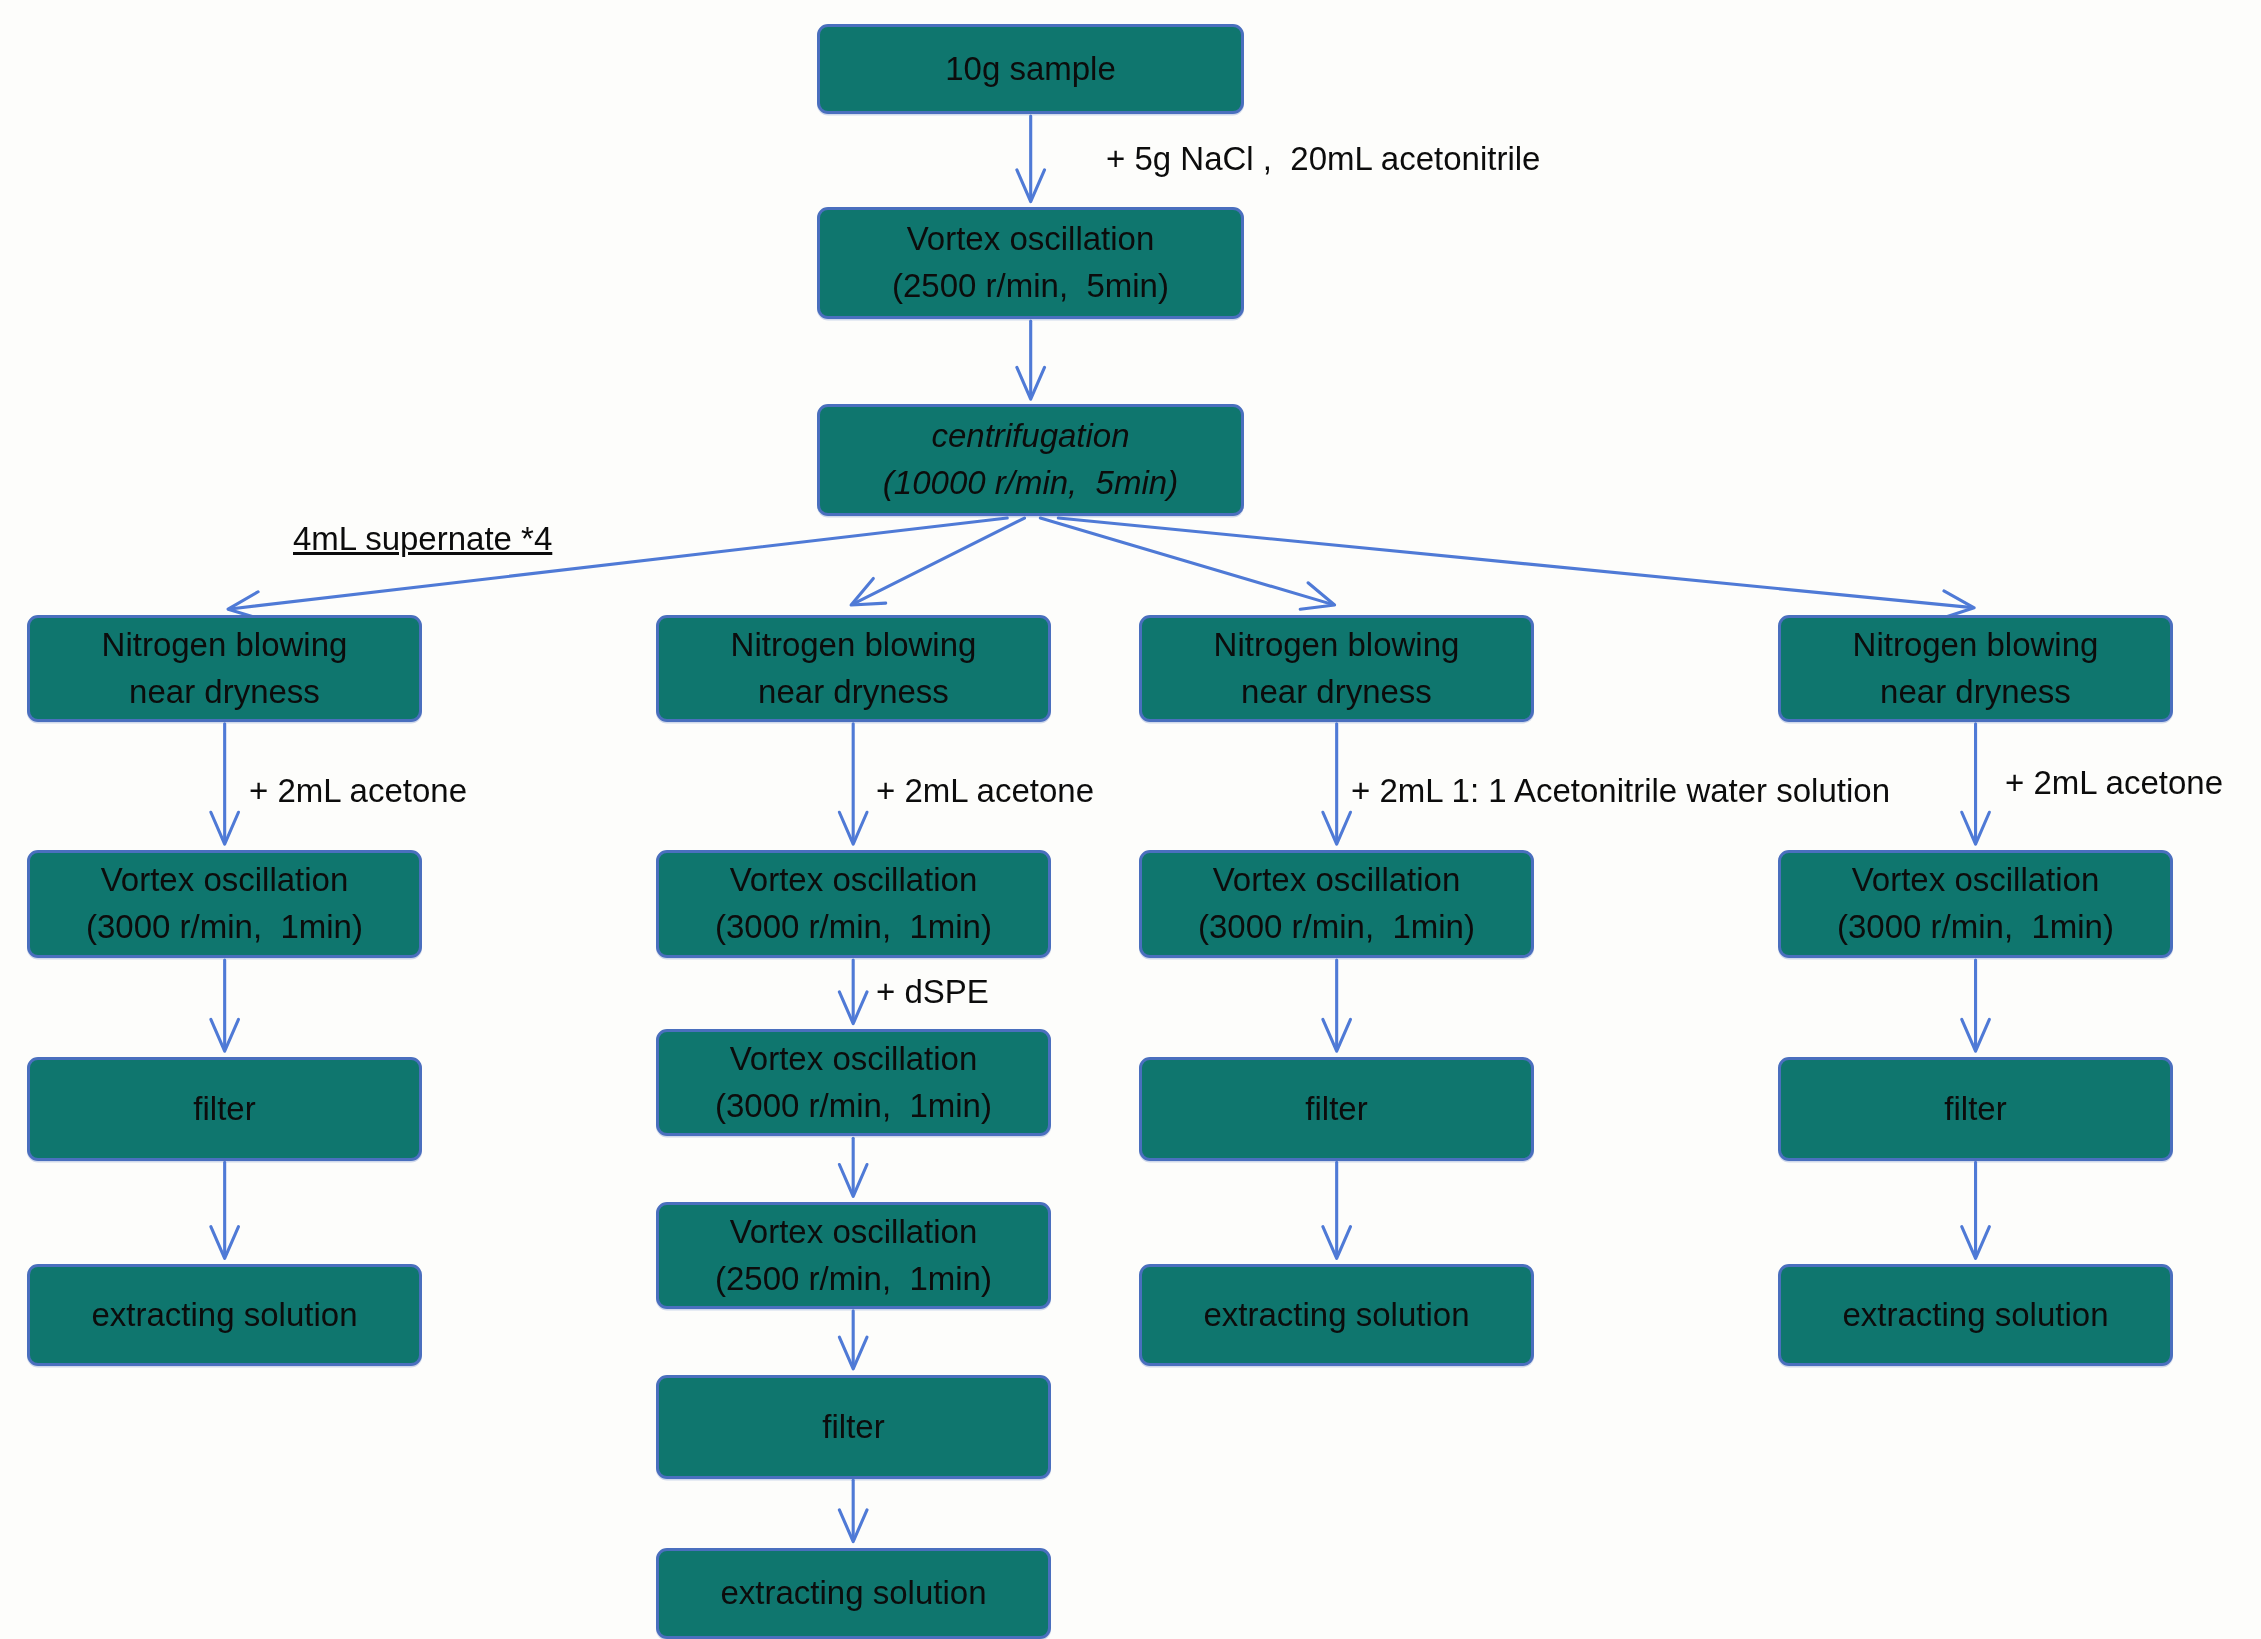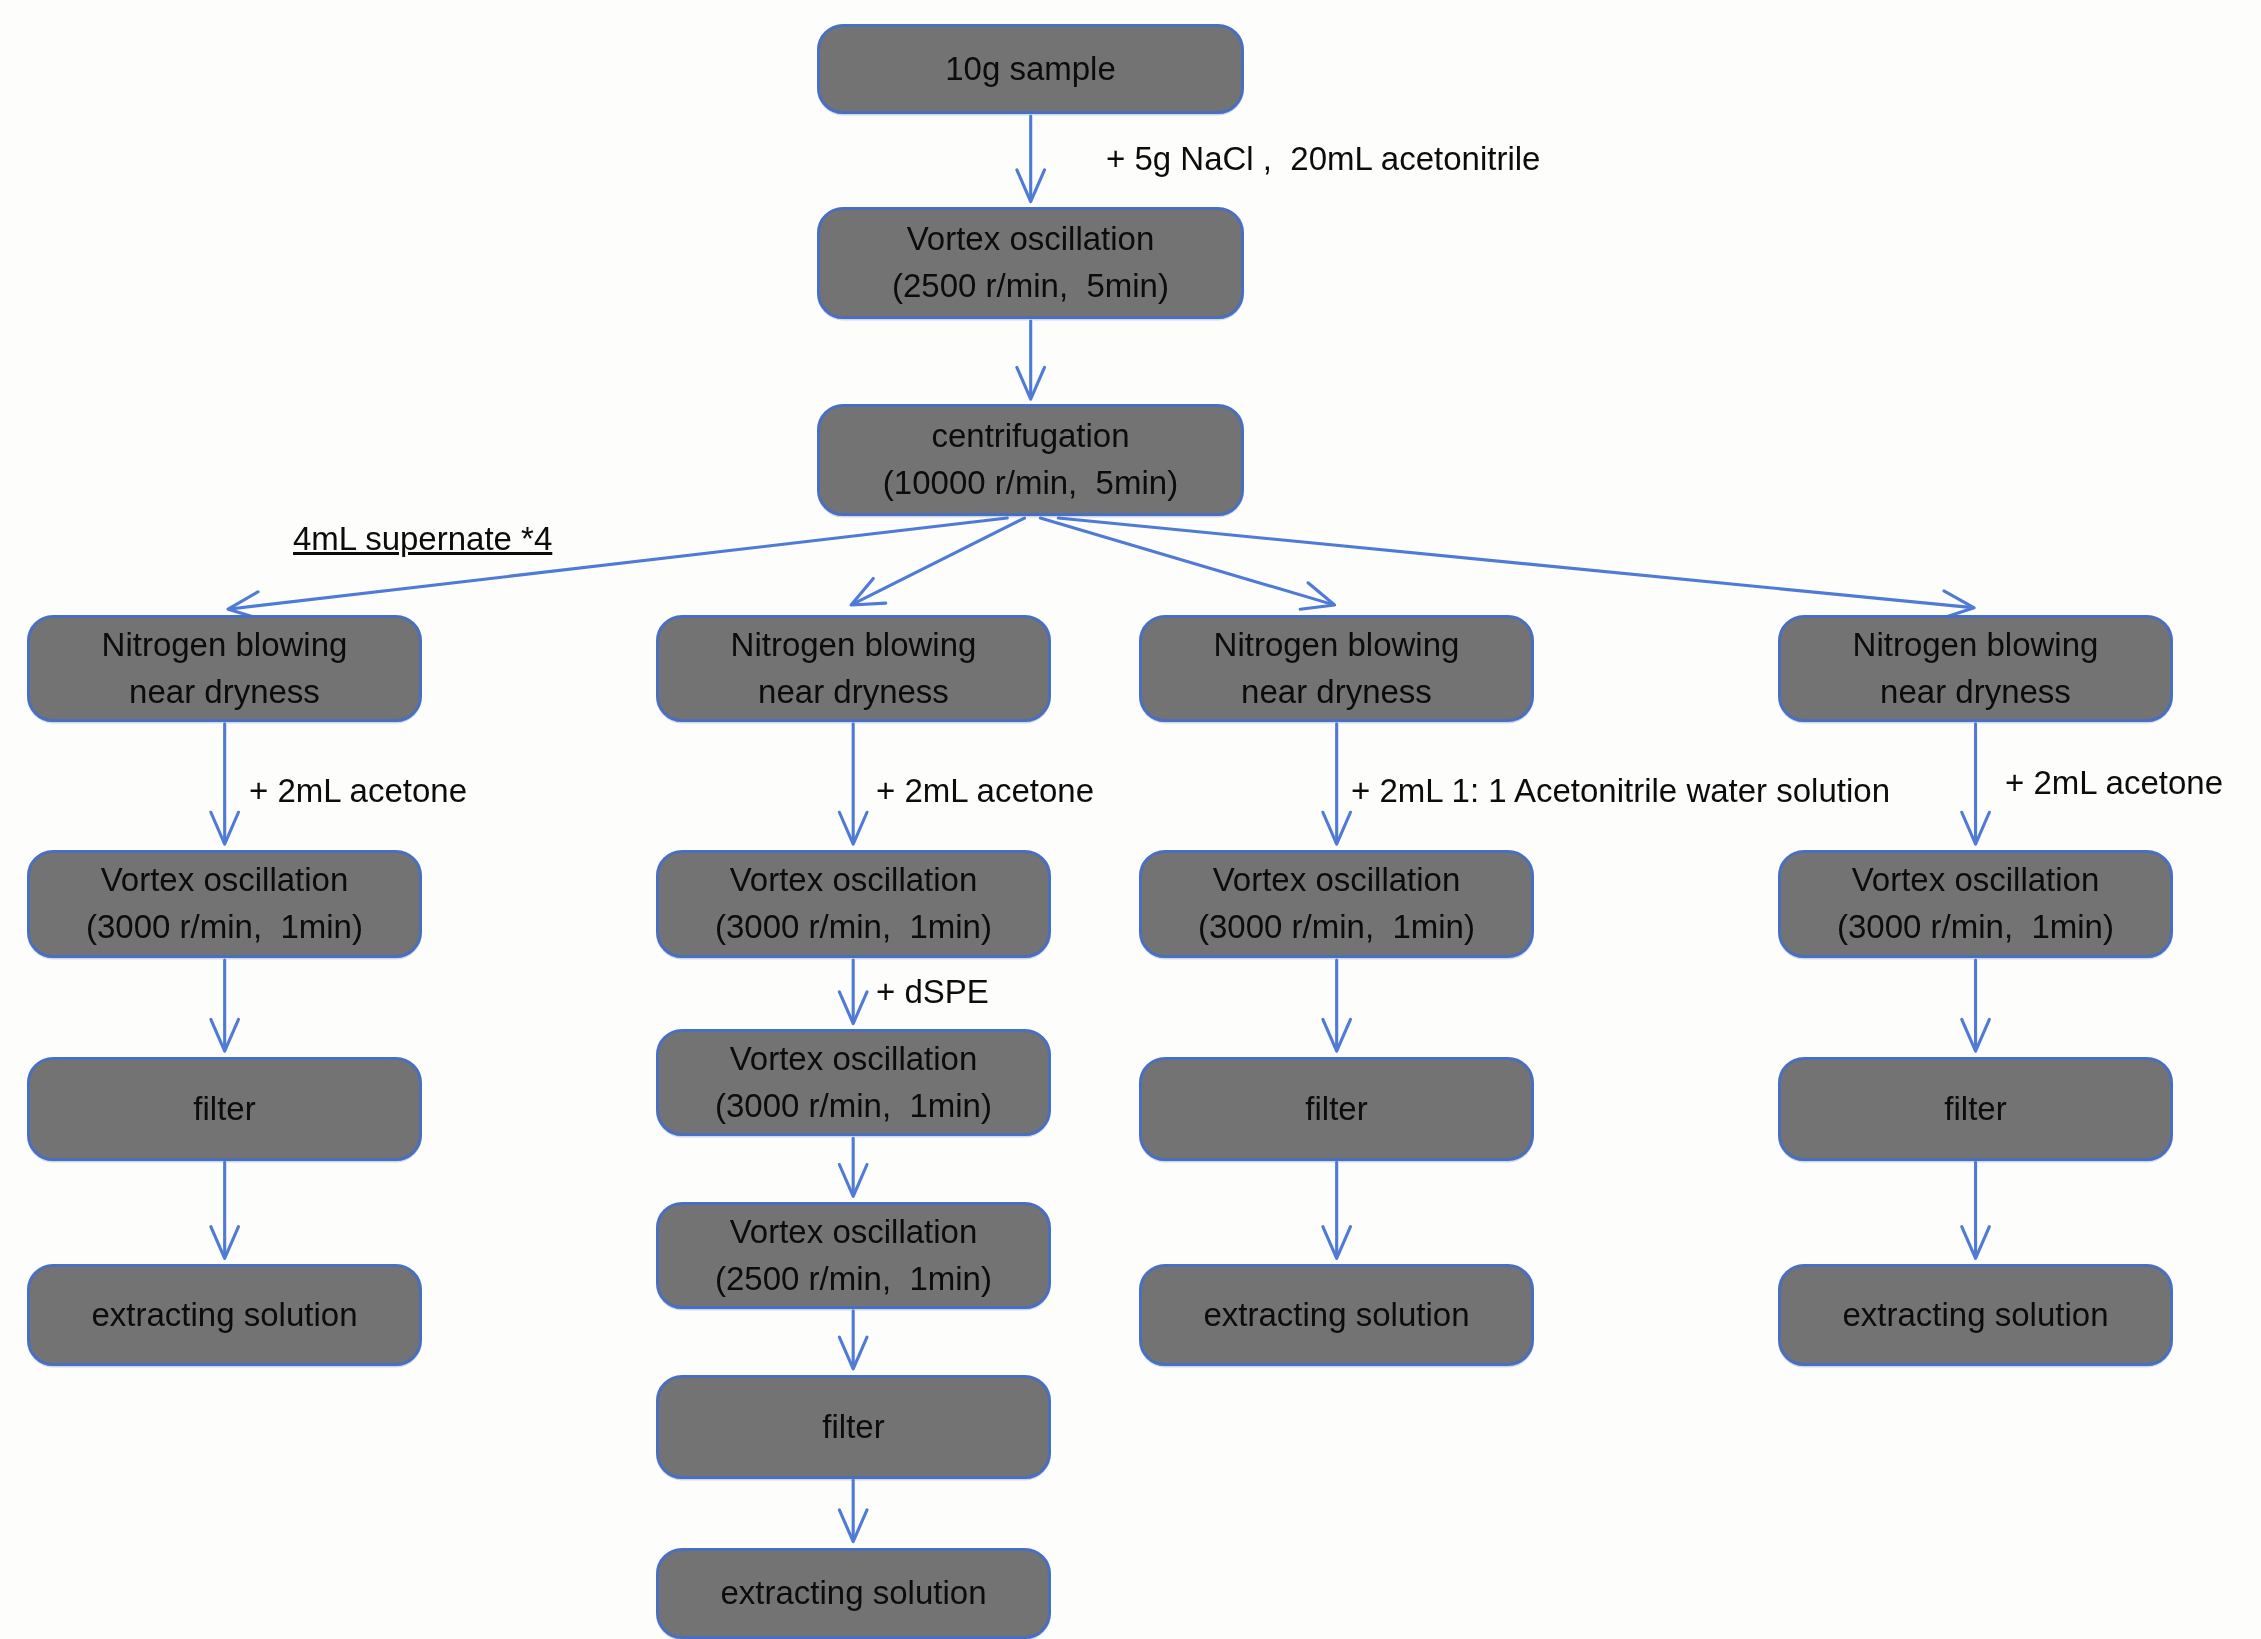--- a/index.html
+++ b/index.html
@@ -8,22 +8,22 @@
     width:2261px;height:1639px;
     background:#fdfdfb;
     font-family:"Liberation Sans","DejaVu Sans",sans-serif;
     overflow:hidden;
   }
   #arrow-layer{position:absolute;left:0;top:0;width:2261px;height:1639px;}
   .node{
     position:absolute;
     box-sizing:border-box;
     border:3.5px solid #4a6fbe;
-    border-radius:26px;
-    background:#737373;
+    border-radius:11px;
+    background:#0f766e;
     color:#0c0c0c;
     display:flex;align-items:center;justify-content:center;
     text-align:center;
     white-space:pre-line;
     font-size:33px;
     line-height:1.42;
     padding:0 12.4px;
     box-shadow:0 1.4px 0 rgba(74,111,190,0.25);
   }
   .elabel{
@@ -120,21 +120,21 @@
       </g>
     </svg>
 
   <div class="node" style="left:817px;top:24px;width:427px;height:90px;">10g sample</div>
 
   <div class="elabel" style="left:1058px;top:140px;margin-left:48px;">+ 5g NaCl ,&nbsp; 20mL acetonitrile</div>
 
   <div class="node" style="left:817px;top:207px;width:427px;height:112px;">Vortex oscillation
 (2500 r/min,&nbsp; 5min)</div>
 
-  <div class="node" style="left:817px;top:404px;width:427px;height:112px;">centrifugation
+  <div class="node" style="left:817px;top:404px;width:427px;height:112px;font-style:italic;">centrifugation
 (10000 r/min,&nbsp; 5min)</div>
 
   <div class="elabel" style="left:293px;top:520px;text-decoration:underline;">4mL supernate *4</div>
 
   <div class="node" style="left:27px;top:615px;width:395px;height:107px;">Nitrogen blowing
 near dryness</div>
   <div class="elabel" style="left:249px;top:772px;">+ 2mL acetone</div>
   <div class="node" style="left:27px;top:850px;width:395px;height:108px;">Vortex oscillation
 (3000 r/min,&nbsp; 1min)</div>
   <div class="node" style="left:27px;top:1057px;width:395px;height:104px;">filter</div>

